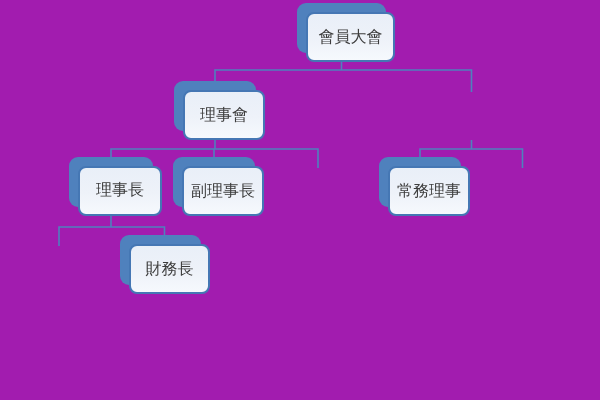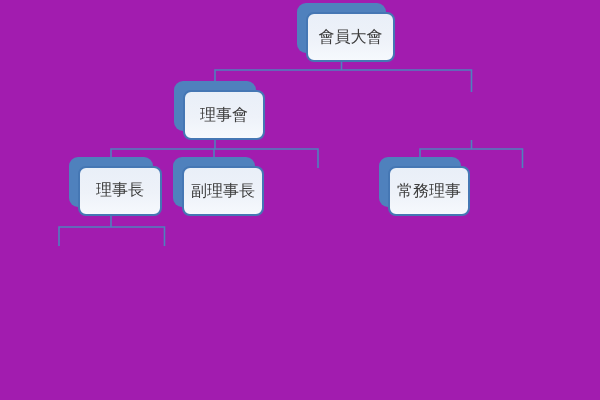--- a/index.html
+++ b/index.html
@@ -118,14 +118,20 @@
 
   <div class="node n6">
     <div class="back"></div>
     <div class="face">
       <span class="label">常務理事</span>
     </div>
   </div>
 
 
 
+  <div class="node n9">
+    <div class="back"></div>
+    <div class="face">
+      <span class="label">財務長</span>
+    </div>
+  </div>
 
 </div>
 
 </body></html>

